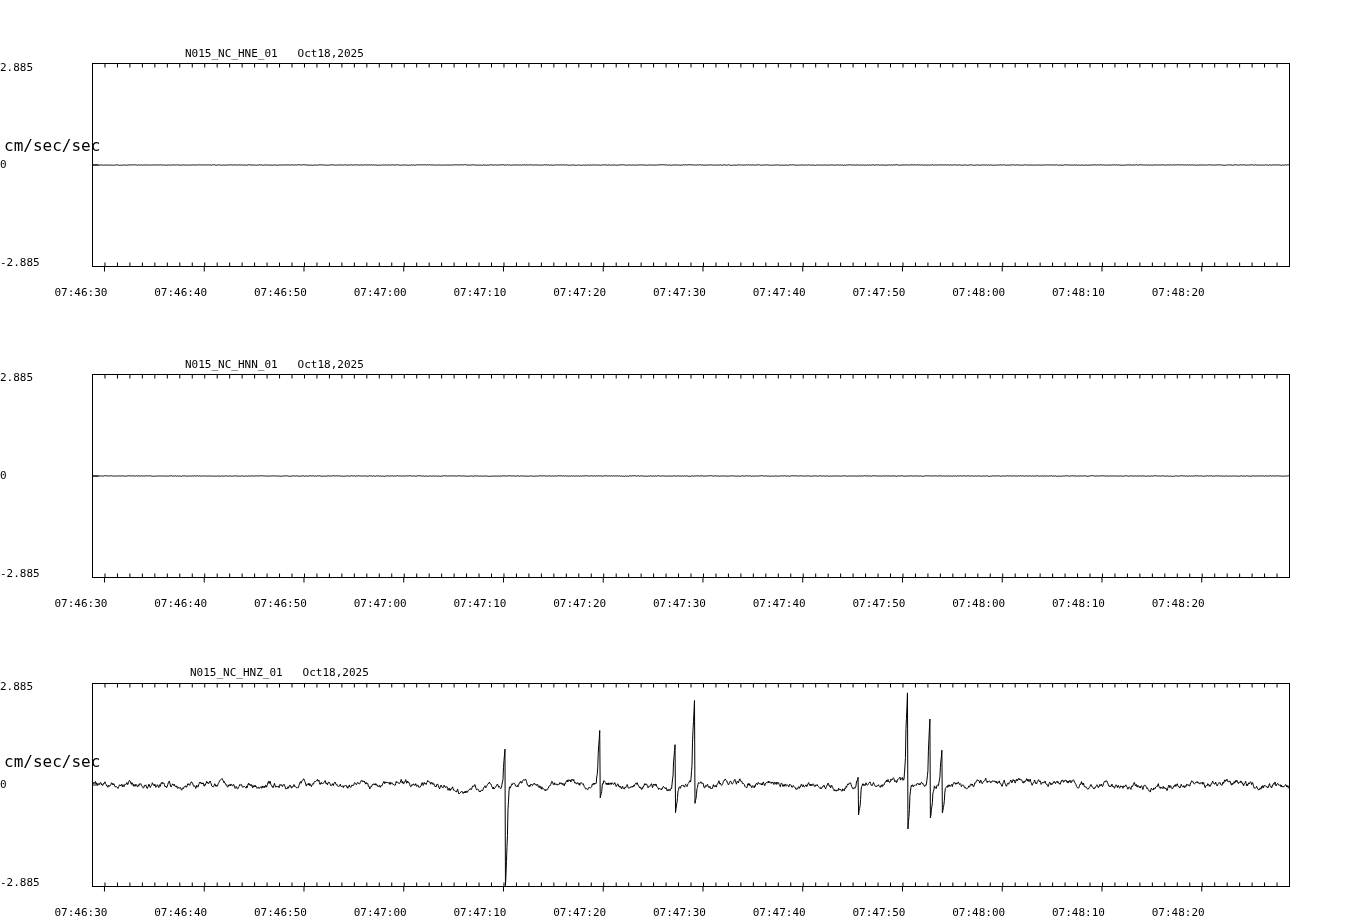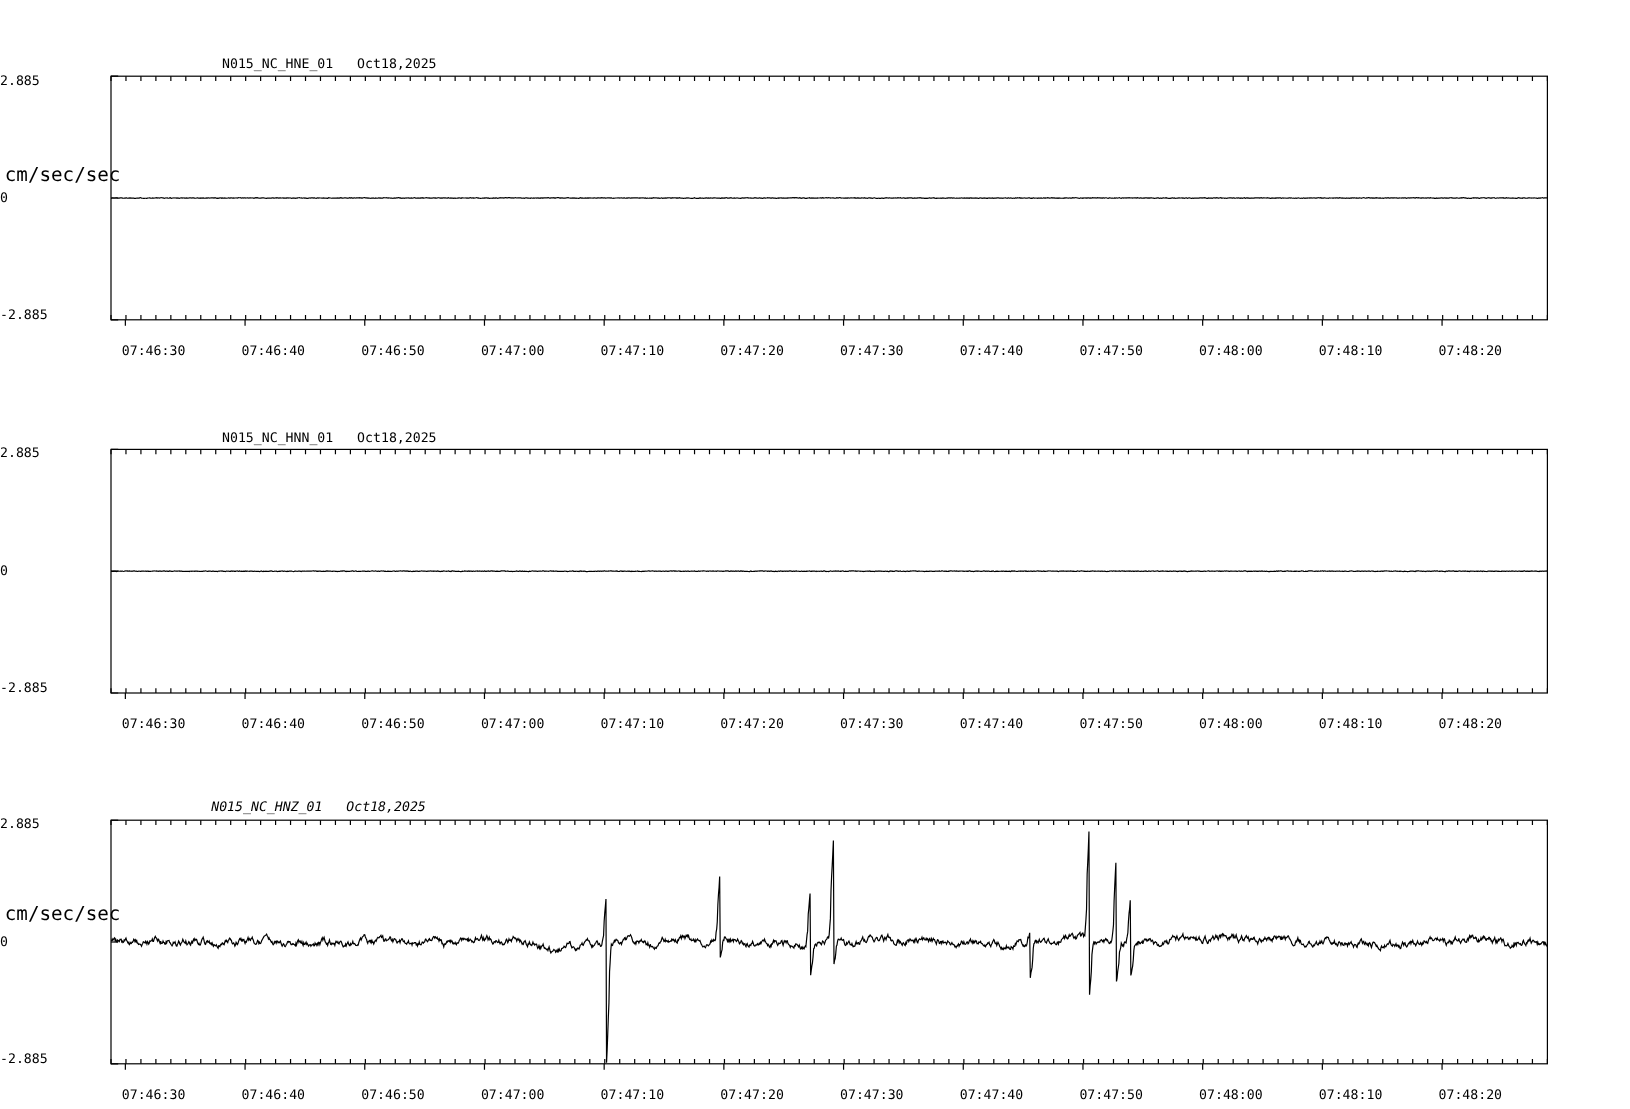--- a/index.html
+++ b/index.html
@@ -42,21 +42,21 @@
     position: absolute;
     font-size: 11px;
     font-family: "DejaVu Sans Mono", monospace;
     text-align: left;
     white-space: pre;
   }
   .xtick {
     position: absolute;
     font-size: 11px;
     font-family: "DejaVu Sans Mono", monospace;
-    text-align: right;
+    text-align: left;
     white-space: pre;
   }
   .frame {
     position: absolute;
   }
   svg {
     display: block;
   }
 </style>
 </head>
@@ -536,21 +536,21 @@
         <div class="xtick" style="left:652.97px;top:273px;width:100px;">07:47:30</div>
         <div class="xtick" style="left:752.72px;top:273px;width:100px;">07:47:40</div>
         <div class="xtick" style="left:852.47px;top:273px;width:100px;">07:47:50</div>
         <div class="xtick" style="left:952.22px;top:273px;width:100px;">07:48:00</div>
         <div class="xtick" style="left:1051.97px;top:273px;width:100px;">07:48:10</div>
         <div class="xtick" style="left:1151.72px;top:273px;width:100px;">07:48:20</div>
       </div>
   </div>
 
   <div class="panel" style="top:616px;height:308px;">
-    <div class="plot-title" style="left:176px;top:34px;font-style:italic;">N015_NC_HNZ_01   Oct18,2025</div>
+    <div class="plot-title" style="left:190px;top:34px;">N015_NC_HNZ_01   Oct18,2025</div>
 
     <div class="ytick" style="left:0px;top:48px;width:80px;">2.885</div>
     <div class="ytick" style="left:0px;top:146px;width:80px;">0</div>
     <div class="ytick" style="left:0px;top:244px;width:80px;">-2.885</div>
     <svg class="frame" style="left:0px;top:0px;" width="1358" height="308">
       <g stroke="#000000" fill="none" stroke-width="1">
         <rect x="92.5" y="51.5" width="1197" height="203"></rect>
       </g>
       <g id="p3ticks" stroke="#000000" stroke-width="1">
           <line x1="92.5" y1="51.5" x2="92.5" y2="55.5"></line>

